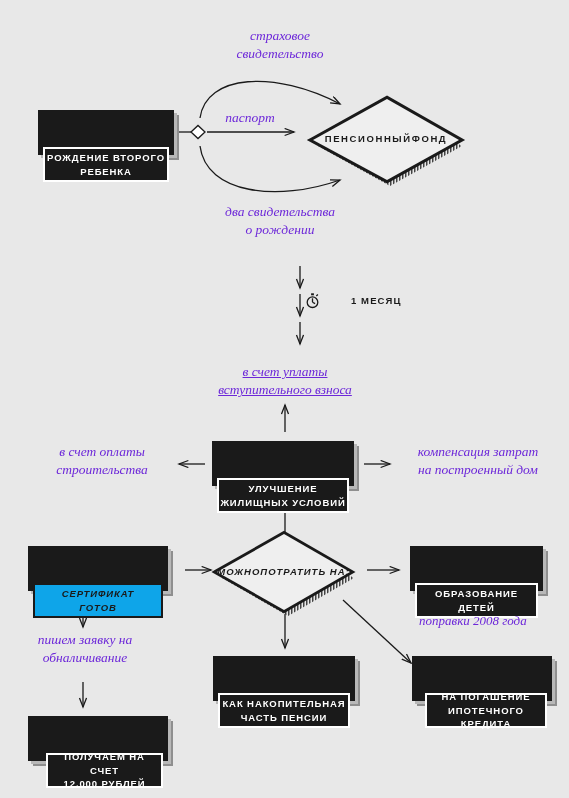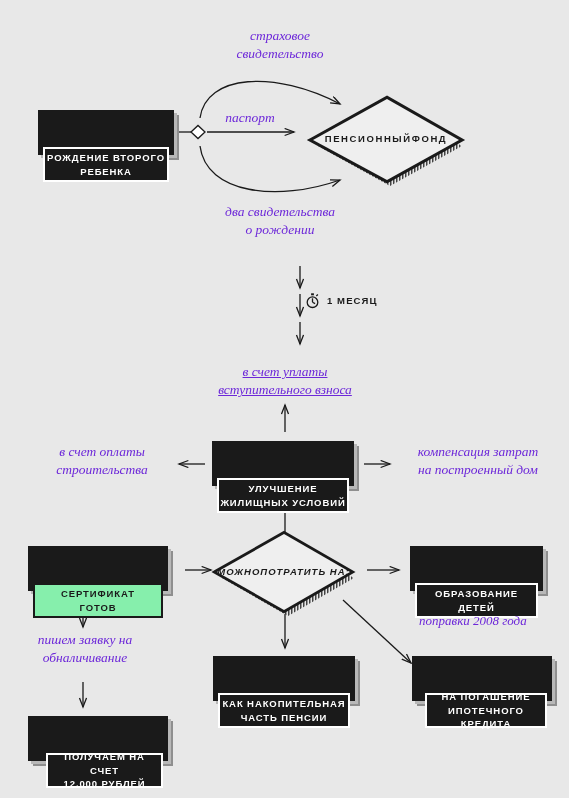--- a/index.html
+++ b/index.html
@@ -57,22 +57,23 @@
     letter-spacing: 0.9px;
     line-height: 1.45;
     text-transform: uppercase;
   }
   
   .node-box.light {
     background: #1a1a1a;
     border: 2px solid #1a1a1a;
   }
   .node-box.light .inner {
-    background: #86efac;
+    background: #0ea5e9;
     border: 2px solid #1a1a1a;
+    font-style: italic;
   }
   .node-box.light .label {
     color: #1a1a1a;
   }
 
   
   .diamond {
     position: absolute;
   }
   .diamond .dtext {
@@ -120,20 +121,21 @@
     display: flex;
     align-items: center;
     gap: 7px;
   }
   .duration .dur-label {
     font-size: 9.5px;
     font-weight: bold;
     letter-spacing: 1.1px;
     color: #1a1a1a;
     text-transform: uppercase;
+    margin-left: 24px;
   }
 </style>
 </head>
 <body>
 
 <div id="diagram-root">
 
   <svg class="svg-layer" viewBox="0 0 569 798">
     <defs>
       <marker id="arrowThin" markerWidth="9" markerHeight="9" refX="7.6" refY="3.1" orient="auto" markerUnits="strokeWidth">

